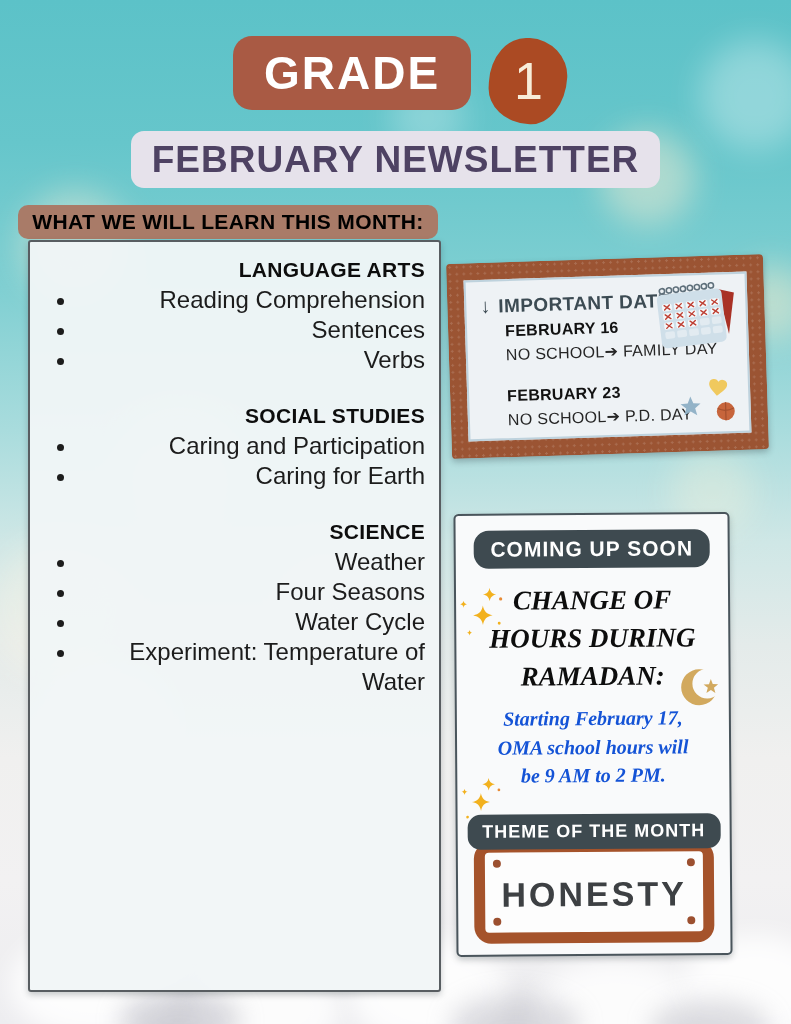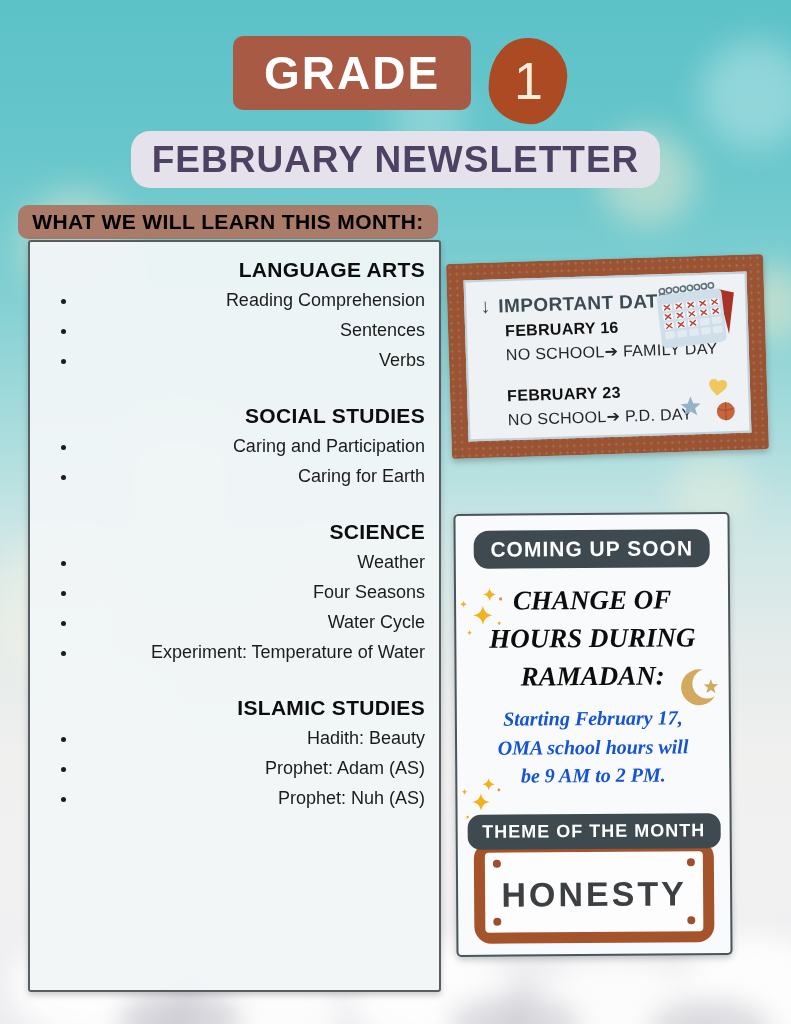--- a/index.html
+++ b/index.html
@@ -10,54 +10,54 @@
     background:linear-gradient(180deg,
       #5cc2c8 0%, #66c6cb 14%, #7fcfd2 28%, #a9dcdd 42%,
       #cfe7e6 53%, #e4ebea 63%, #f0f0ef 74%, #f2f1f2 86%, #ededf0 100%);
   }
   .bokeh { position:absolute; border-radius:50%; filter:blur(16px); pointer-events:none; }
   .snow  { position:absolute; border-radius:50%; filter:blur(12px); pointer-events:none; }
 
   
   .grade-badge {
     position:absolute; left:233px; top:36px; width:238px; height:74px;
-    background:#a95a44; border-radius:10px;
+    background:#a95a44; border-radius:19px;
     display:flex; align-items:center; justify-content:center;
   }
   .grade-badge span { color:#fff; font-weight:bold; font-size:46px; letter-spacing:2px; }
   .grade-one {
     position:absolute; left:489px; top:38px; width:78px; height:86px;
     background:#ab4a23; border-radius:48% 52% 46% 54% / 55% 45% 58% 42%;
     display:flex; align-items:center; justify-content:center; transform:rotate(3deg);
   }
   .grade-one span { color:#f7edd9; font-size:52px; font-weight:normal; transform:rotate(-3deg); }
   .newsletter-banner {
     position:absolute; left:131px; top:131px; width:529px; height:57px;
-    background:#e6e2eb; border-radius:19px;
+    background:#e6e2eb; border-radius:13px;
     display:flex; align-items:center; justify-content:center;
   }
   .newsletter-banner span { color:#4e4263; font-weight:bold; font-size:37px; letter-spacing:1px; }
   .learn-banner {
     position:absolute; left:18px; top:205px; width:420px; height:34px;
     background:#a97b68; border-radius:10px;
     display:flex; align-items:center; justify-content:center;
   }
   .learn-banner span { color:#000000; font-weight:bold; font-size:21px; letter-spacing:.4px; }
 
   
   .subjects-card {
     position:absolute; left:28px; top:240px; width:413px; height:752px;
     background:rgba(241,245,247,.95); border:2px solid #585d61; border-radius:3px;
     padding:16px 14px 10px 16px; box-shadow:0 3px 6px rgba(40,50,55,.25);
   }
   .subject { margin-bottom:29px;text-align:right; }
   .subject:last-child { margin-bottom:0; }
   .subject-heading { font-size:21px; font-weight:bold; color:#0d0d0d; letter-spacing:.3px; margin-bottom:3px; }
   .subject-items { list-style:disc; padding-left:32px; }
-  .subject-items li { font-size:18px; color:#1c1c1c; line-height:30px; }
+  .subject-items li { font-size:24px; color:#1c1c1c; line-height:30px; }
 
   
   .dates-board {
     position:absolute; left:449px; top:259px; width:317px; height:195px;
     background:#9b5433; border-radius:4px; padding:17px; transform:rotate(-1.8deg);
     box-shadow:0 3px 6px rgba(40,50,55,.3);
     background-image:radial-gradient(rgba(255,255,255,.14) 1px, transparent 1.4px);
     background-size:7px 7px;
   }
   .dates-panel {
@@ -174,28 +174,20 @@
             <li>Caring for Earth</li>
           </ul>
         </section>
         <section class="subject">
           <h3 class="subject-heading">SCIENCE</h3>
           <ul class="subject-items">
             <li>Weather</li>
             <li>Four Seasons</li>
             <li>Water Cycle</li>
             <li>Experiment: Temperature of Water</li>
-          </ul>
-        </section>
-        <section class="subject">
-          <h3 class="subject-heading">ISLAMIC STUDIES</h3>
-          <ul class="subject-items">
-            <li>Hadith: Beauty</li>
-            <li>Prophet: Adam (AS)</li>
-            <li>Prophet: Nuh (AS)</li>
           </ul>
         </section>
       </div>
   </section>
 
   <aside class="dates-board">
     <div class="dates-panel">
       <div class="dates-header">
         <span class="down-arrow">↓</span>
         <h2 class="dates-title">IMPORTANT DATES</h2>

